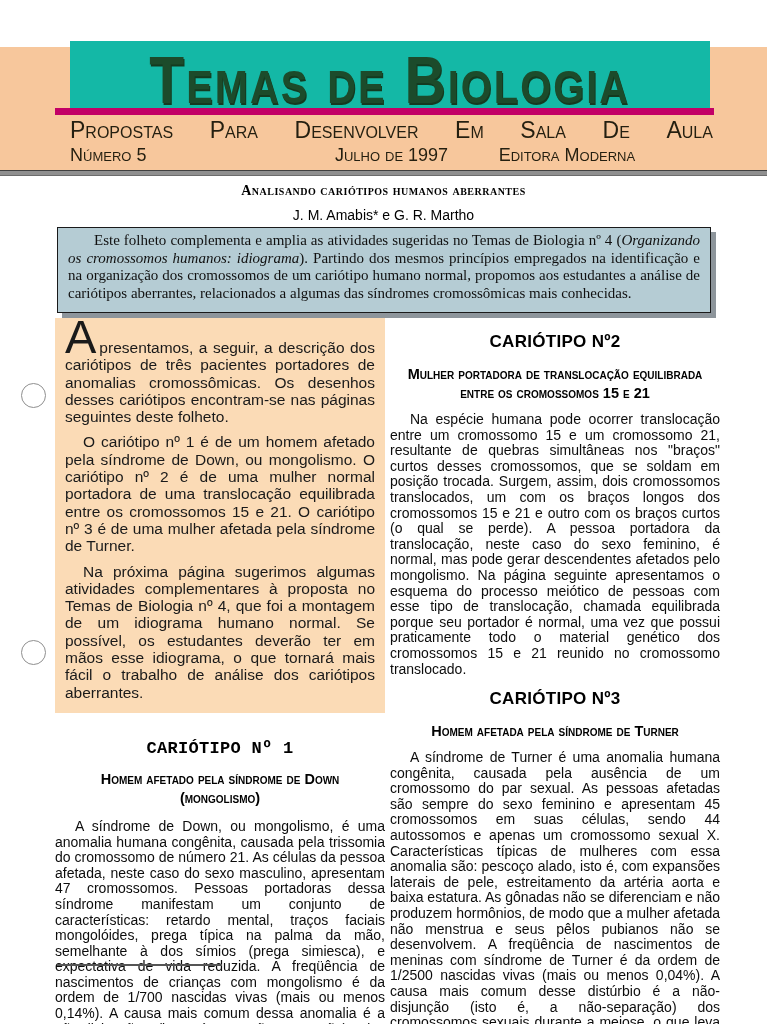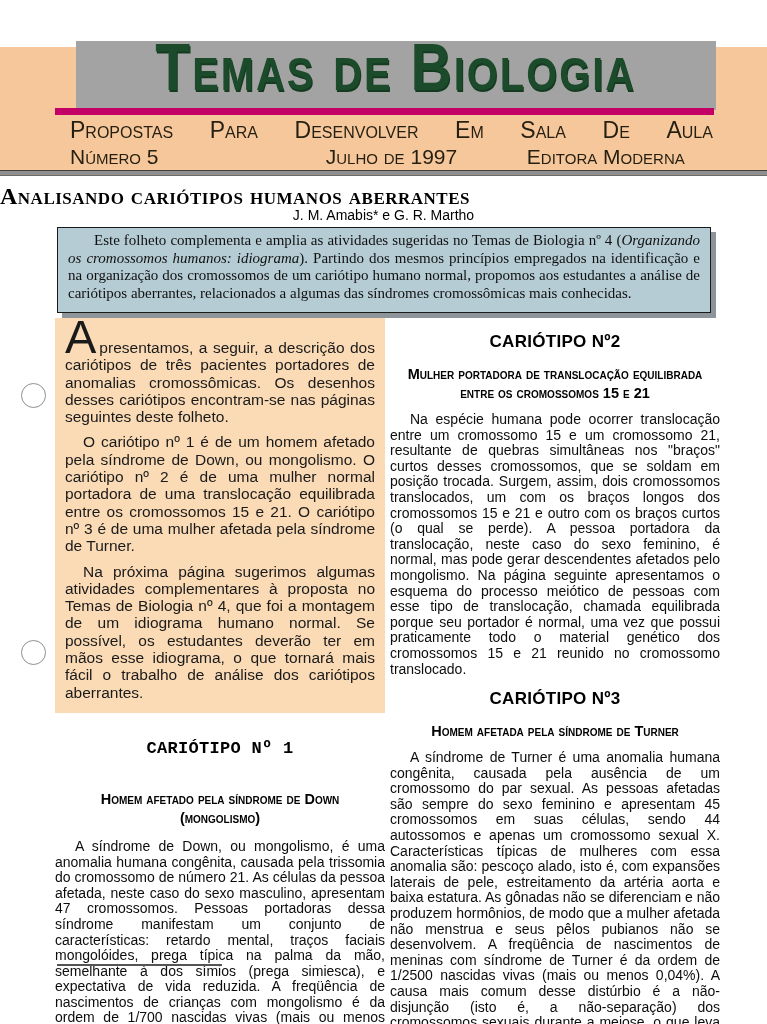--- a/index.html
+++ b/index.html
@@ -2,43 +2,43 @@
 <html><head>
 <meta charset="utf-8">
 <style>
   html,body{margin:0;padding:0;}
   body{width:767px;height:1024px;background:#ffffff;position:relative;overflow:hidden;
        font-family:"Liberation Sans",sans-serif;color:#111;}
   .page{position:absolute;inset:0;}
 
   
   .masthead{position:absolute;top:47px;left:0;width:767px;height:123px;background:#f7c79c;}
-  .logo-box{position:absolute;left:76px;top:-6px;width:640px;height:69px;background:#a3a3a3;
-            display:flex;align-items:flex-start;justify-content:center;overflow:visible;}
+  .logo-box{position:absolute;left:70px;top:-6px;width:640px;height:69px;background:#14b8a6;
+            display:flex;align-items:flex-end;justify-content:center;overflow:visible;}
   .logo-text{font-family:"Liberation Sans",sans-serif;font-weight:bold;font-variant:small-caps;
              font-size:56px;letter-spacing:2px;color:#1c4b2b;line-height:1;
              transform:scale(1.02,1.18);transform-origin:center 60%;white-space:nowrap;
              text-shadow:1px 1px 0 #143a20;}
   .logo-rule{position:absolute;left:55px;top:61px;width:659px;height:7px;background:#c20066;}
   .tagline{position:absolute;left:70px;top:72px;width:643px;display:flex;justify-content:space-between;
            font-variant:small-caps;font-size:23px;line-height:1;color:#241f10;}
   .issue-row{position:absolute;left:70px;top:99px;width:643px;display:flex;
-             font-variant:small-caps;font-size:21px;line-height:1;color:#241f10;}
+             font-variant:small-caps;font-size:18px;line-height:1;color:#241f10;}
   .issue-row .cell{flex:1;}
   .cell.c-left{text-align:left;}
   .cell.c-center{text-align:center;}
-  .cell.c-right{text-align:center;}
+  .cell.c-right{text-align:left;}
 
   .divider{position:absolute;top:170px;left:0;width:767px;height:4px;background:#8f8f8f;
            border-top:1px solid #404040;border-bottom:1px solid #6c6c6c;}
 
   
-  .title{position:absolute;top:183px;left:0;width:767px;text-align:left;
+  .title{position:absolute;top:183px;left:0;width:767px;text-align:center;
          font-family:"Liberation Serif",serif;font-weight:bold;font-variant:small-caps;
-         font-size:24px;letter-spacing:0.5px;color:#000;}
+         font-size:14px;letter-spacing:0.5px;color:#000;}
   .authors{position:absolute;top:207px;left:0;width:767px;text-align:center;
            font-size:14px;color:#000;}
 
   
   .abstract{position:absolute;top:227px;left:57px;width:632px;background:#b5ccd4;
             border:1px solid #1a1a1a;box-shadow:5px 5px 0 #8d959b;padding:4px 10px 10px 10px;
             font-family:"Liberation Serif",serif;font-size:15px;line-height:17.5px;text-align:justify;}
   .abstract p{margin:0;text-indent:26px;}
 
   
@@ -50,21 +50,21 @@
   .intro-box p{margin:0;}
   .intro-box p + p{margin-top:8px;text-indent:18px;}
   .dropcap{font-size:47px;line-height:34px;margin-right:3px;font-weight:400;color:#1a1a1a;}
 
   .sec-heading{margin:0;text-align:center;font-size:17px;font-weight:bold;color:#000;letter-spacing:0.3px;}
   .sec-sub{margin:0;text-align:center;font-variant:small-caps;font-weight:bold;font-size:14.5px;
            line-height:19px;color:#000;}
   .sec-body{margin:0;font-size:14px;line-height:15.6px;text-align:justify;text-indent:20px;color:#0c0c0c;}
 
   .col-left .sec-heading{margin-top:26px;font-family:Liberation Mono, monospace;}
-  .col-left .sec-sub{margin-top:32px;}
+  .col-left .sec-sub{margin-top:12px;}
   .col-left .sec-body{margin-top:11px;}
   .col-right .sec-heading{margin-top:14px;}
   .col-right .sec-heading.second{margin-top:12px;}
   .col-right .sec-sub{margin-top:13px;}
   .col-right .sec-body{margin-top:9px;}
 
   
   .footnote{position:absolute;left:57px;top:964px;width:600px;
             font-family:"Liberation Serif",serif;font-size:11.5px;color:#000;}
   .fn-rule{width:165px;border-top:2px solid #555;margin-bottom:3px;}

